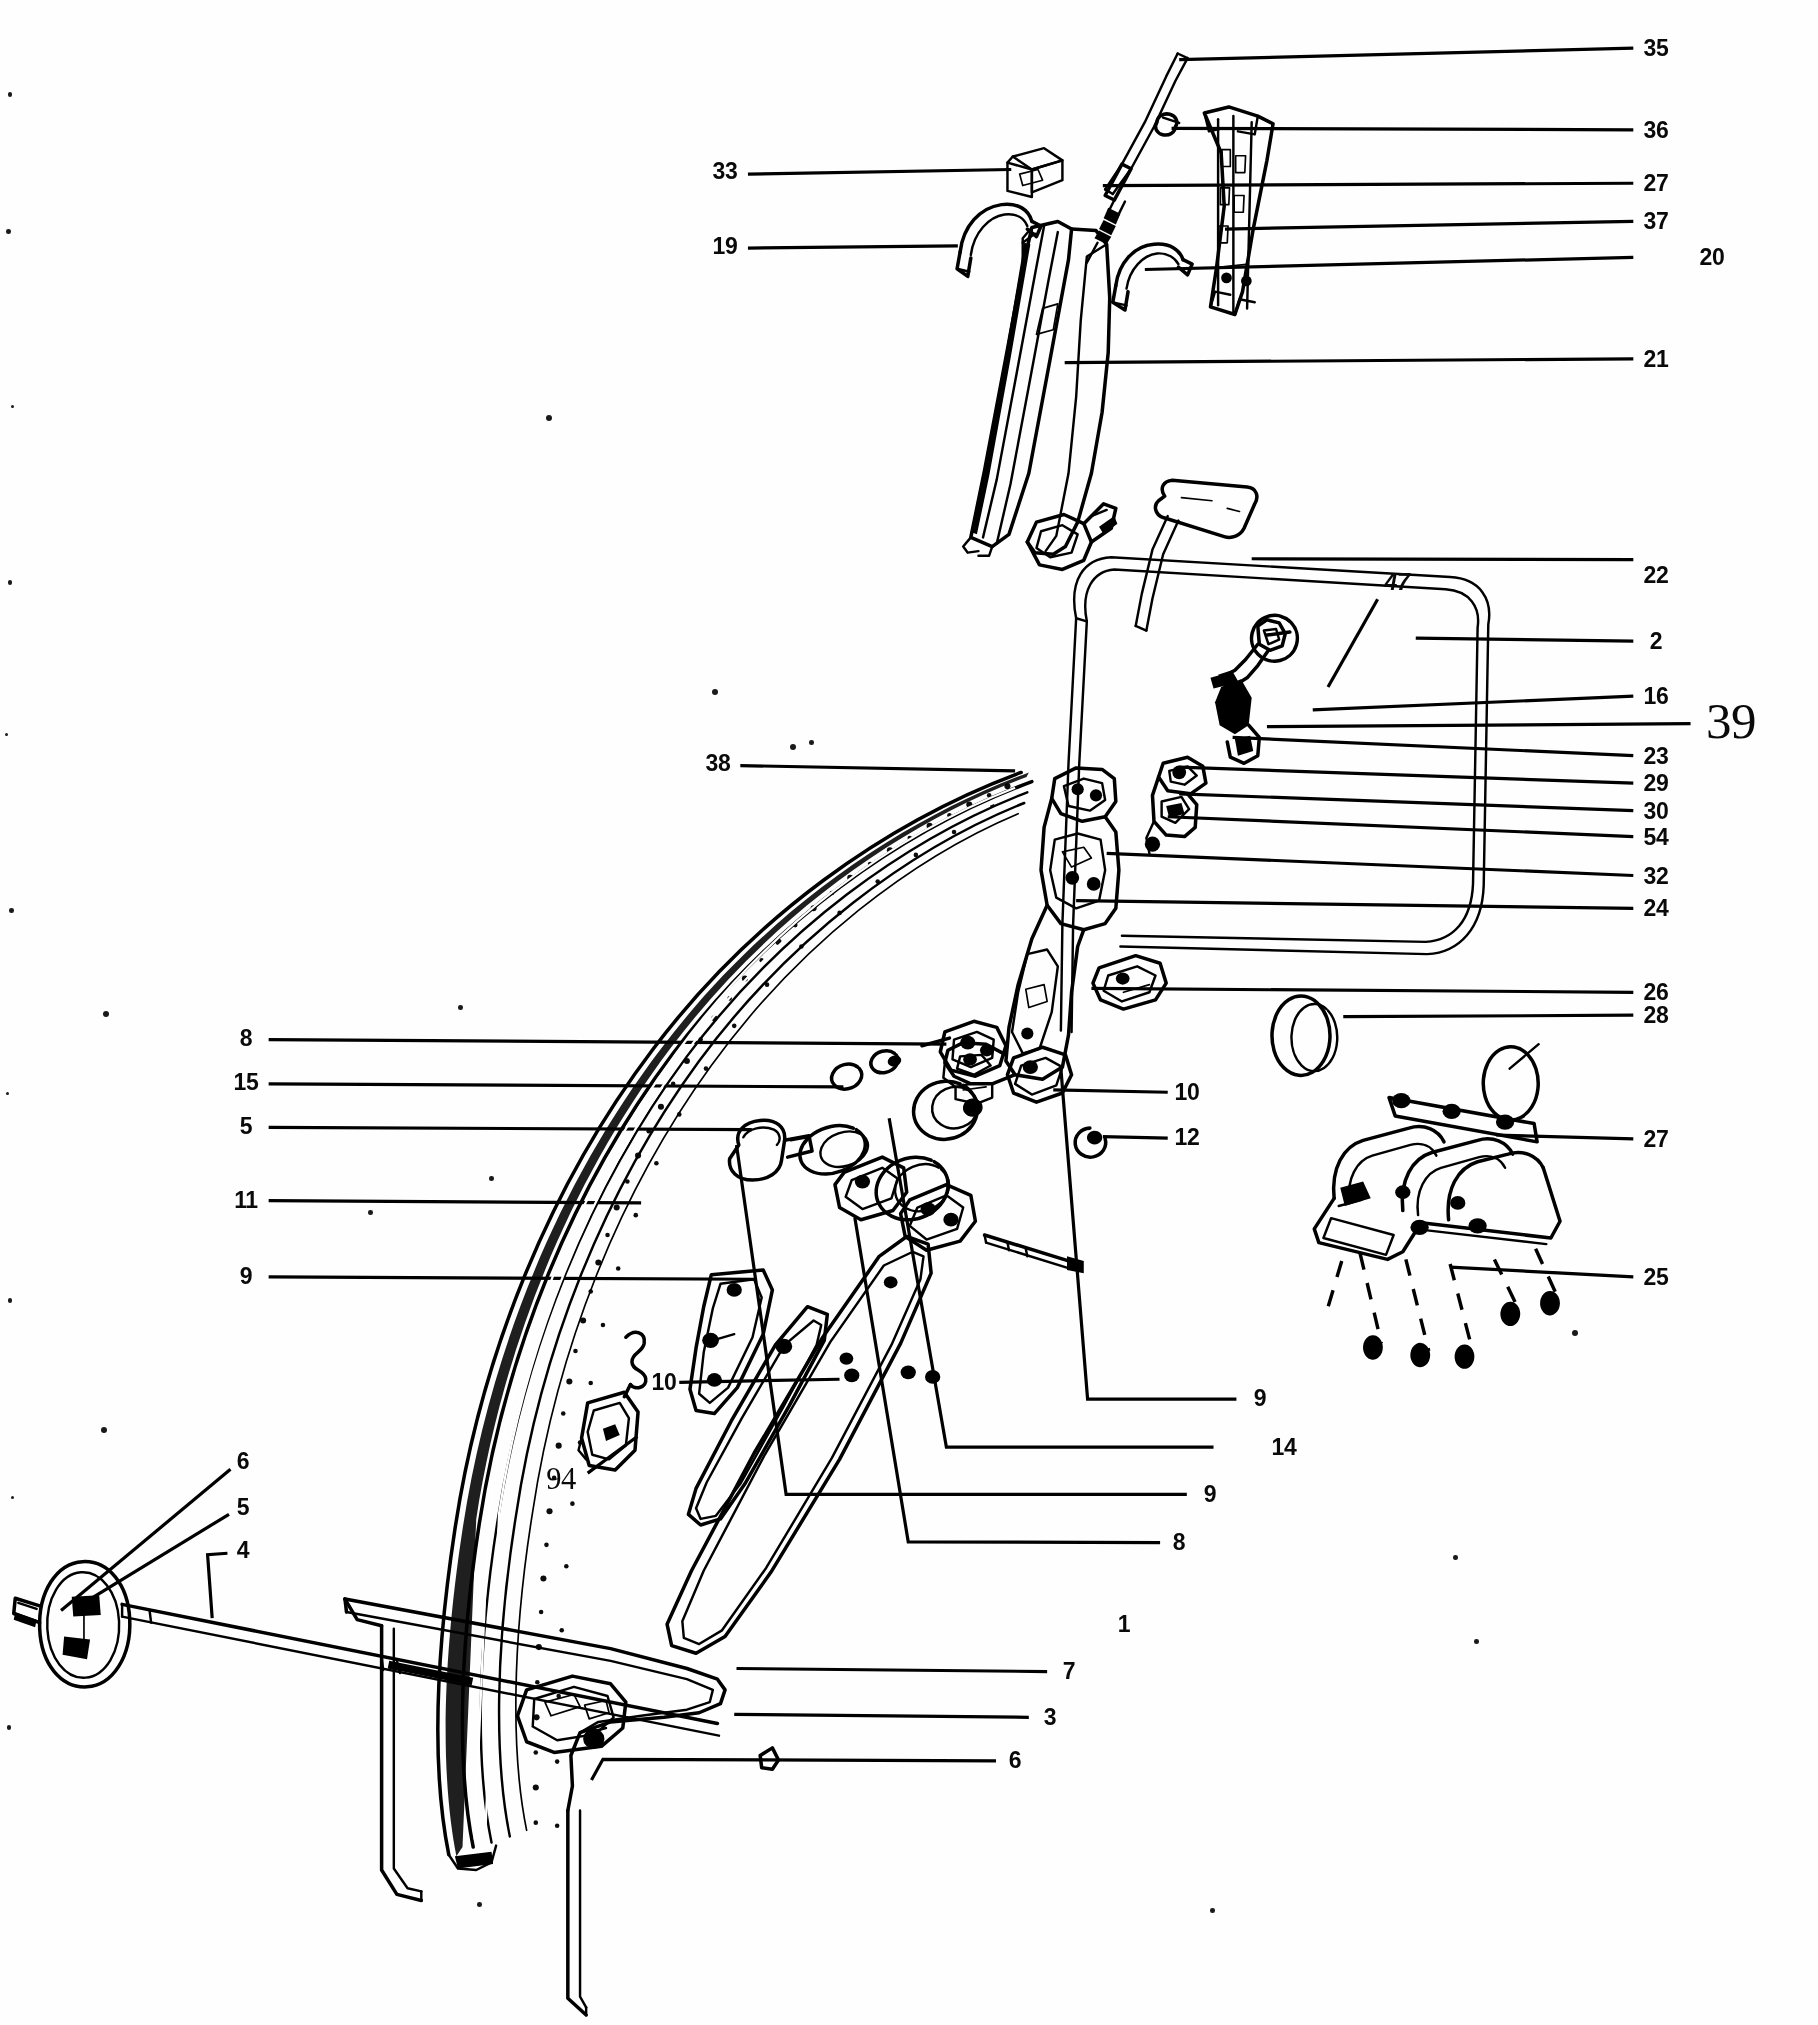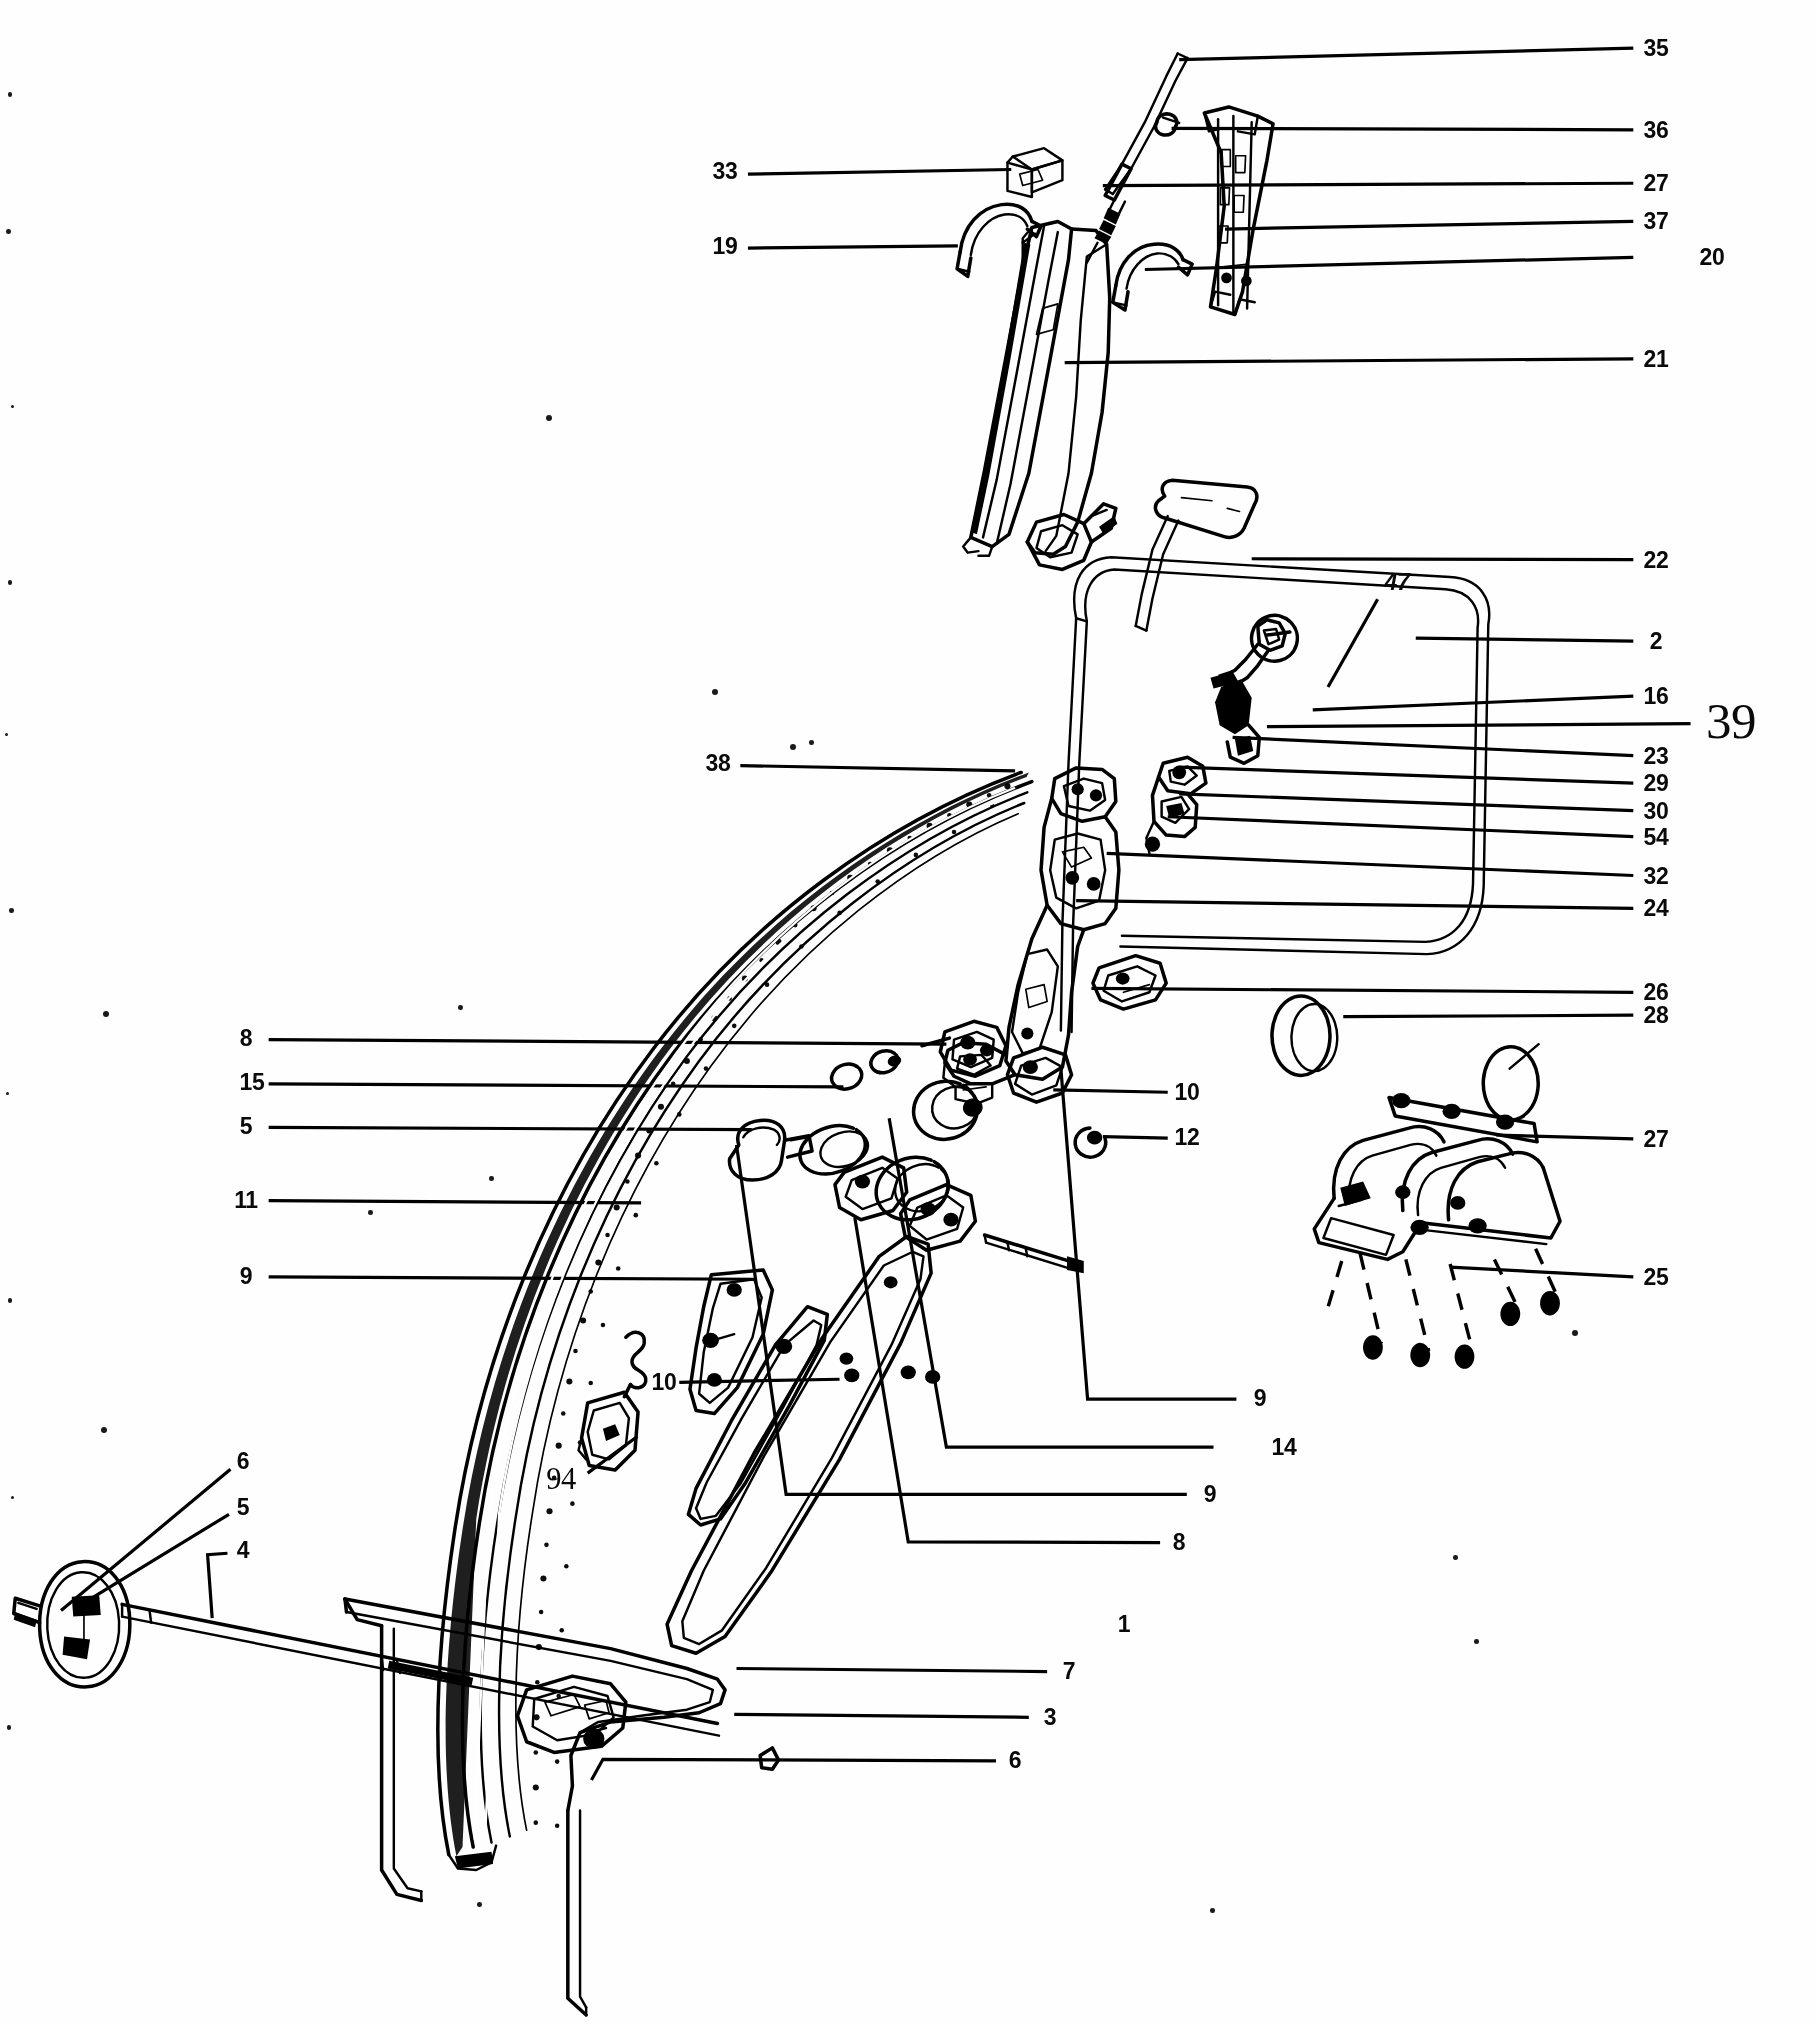--- a/index.html
+++ b/index.html
@@ -514,38 +514,38 @@
 
   <div id="labels">
       <div class="lbl" style="left: 1656px; top: 48px;">35</div>
       <div class="lbl" style="left: 1656px; top: 130px;">36</div>
       <div class="lbl" style="left: 1656px; top: 183px;">27</div>
       <div class="lbl" style="left: 1656px; top: 221px;">37</div>
       <div class="lbl" style="left: 1712px; top: 257px;">20</div>
       <div class="lbl" style="left: 1656px; top: 359px;">21</div>
       <div class="lbl" style="left: 725px; top: 171px;">33</div>
       <div class="lbl" style="left: 725px; top: 246px;">19</div>
-      <div class="lbl" style="left: 1656px; top: 560px;">22</div>
+      <div class="lbl" style="left: 1656px; top: 575px;">22</div>
       <div class="lbl slant" style="left: 1397px; top: 582px;">47</div>
       <div class="lbl" style="left: 1656px; top: 641px;">2</div>
       <div class="lbl" style="left: 1656px; top: 696px;">16</div>
       <div class="lbl big" style="left: 1731px; top: 721px;">39</div>
       <div class="lbl" style="left: 1656px; top: 756px;">23</div>
       <div class="lbl" style="left: 1656px; top: 783px;">29</div>
       <div class="lbl" style="left: 1656px; top: 811px;">30</div>
       <div class="lbl" style="left: 1656px; top: 837px;">54</div>
       <div class="lbl" style="left: 1656px; top: 876px;">32</div>
       <div class="lbl" style="left: 1656px; top: 908px;">24</div>
       <div class="lbl" style="left: 1656px; top: 992px;">26</div>
       <div class="lbl" style="left: 718px; top: 763px;">38</div>
       <div class="lbl" style="left: 1656px; top: 1015px;">28</div>
       <div class="lbl" style="left: 1656px; top: 1139px;">27</div>
       <div class="lbl" style="left: 1656px; top: 1277px;">25</div>
       <div class="lbl" style="left: 246px; top: 1038px;">8</div>
-      <div class="lbl" style="left: 246px; top: 1082px; margin-left: 6px;">15</div>
+      <div class="lbl" style="left: 246px; top: 1082px;">15</div>
       <div class="lbl" style="left: 246px; top: 1126px;">5</div>
       <div class="lbl" style="left: 246px; top: 1200px;">11</div>
       <div class="lbl" style="left: 246px; top: 1276px;">9</div>
       <div class="lbl" style="left: 1187px; top: 1092px;">10</div>
       <div class="lbl" style="left: 1187px; top: 1137px;">12</div>
       <div class="lbl" style="left: 1260px; top: 1398px;">9</div>
       <div class="lbl" style="left: 1237px; top: 1447px; margin-left: 47px;">14</div>
       <div class="lbl" style="left: 1210px; top: 1494px;">9</div>
       <div class="lbl" style="left: 1179px; top: 1542px;">8</div>
       <div class="lbl" style="left: 664px; top: 1382px;">10</div>

